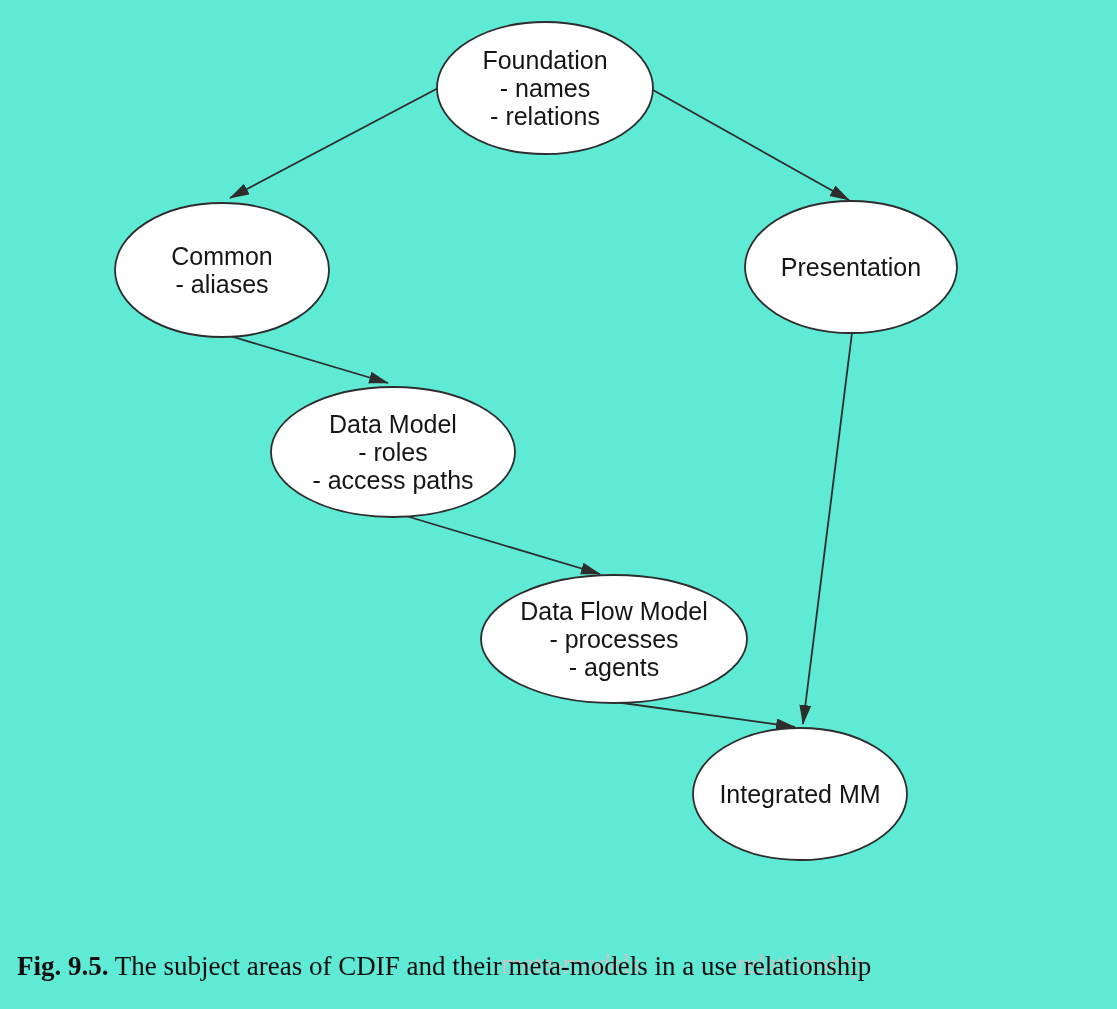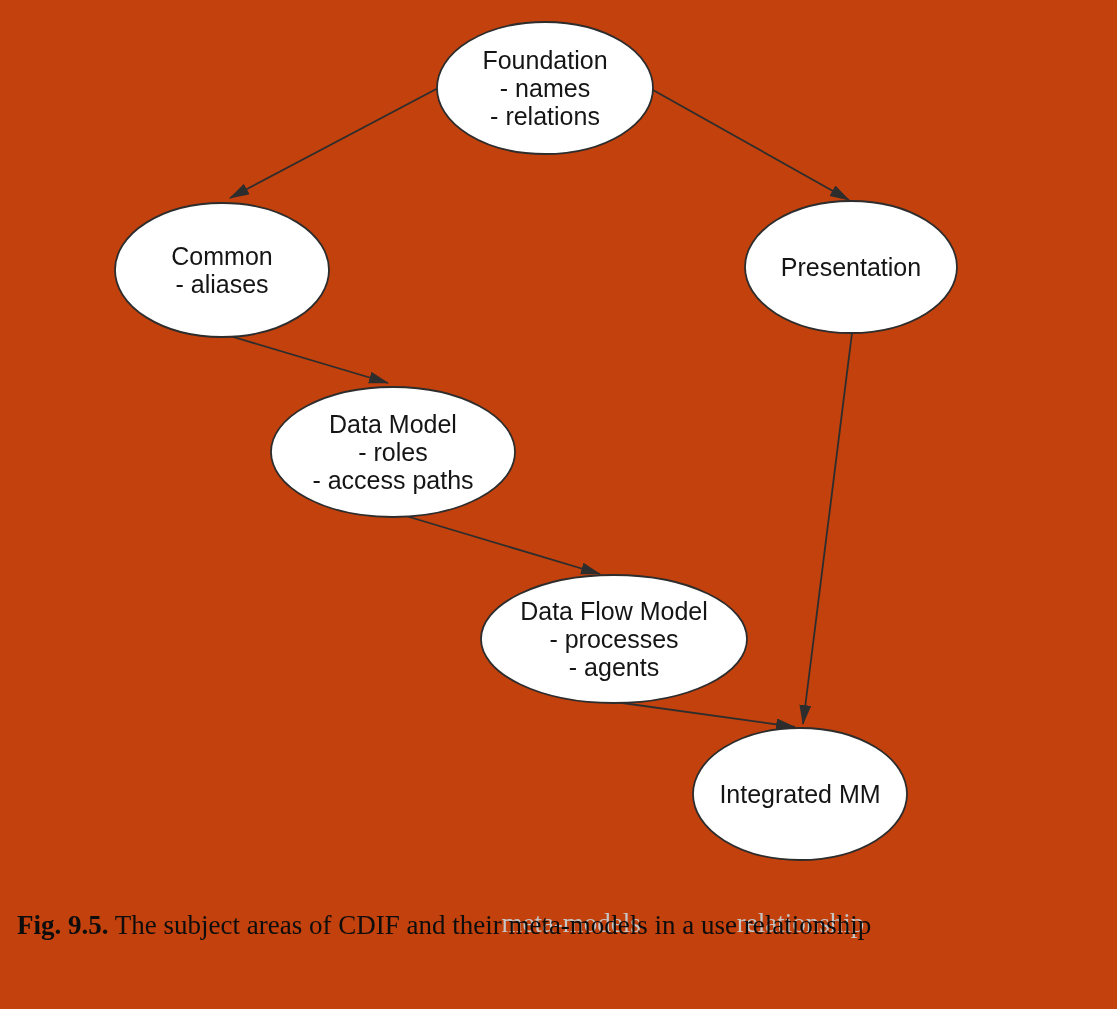--- a/index.html
+++ b/index.html
@@ -4,21 +4,21 @@
 <style>
   html, body {
     margin: 0;
     padding: 0;
     background: #ffffff;
   }
   .page {
     position: relative;
     width: 1117px;
     height: 1009px;
-    background: #c2410c;
+    background: #5eead4;
     overflow: hidden;
   }
   #diagram {
     position: absolute;
     left: 0;
     top: 0;
     font-family: "Liberation Sans", sans-serif;
   }
   .node-shape {
     fill: #ffffff;
@@ -28,21 +28,21 @@
   .node-label {
     fill: var(--text, #151515);
   }
   .edge {
     stroke: var(--stroke, #2d2d2d);
     stroke-width: 1.8;
   }
   .caption {
     position: absolute;
     left: 17px;
-    top: 910px;
+    top: 951px;
     margin: 0;
     font-family: "Liberation Serif", serif;
     font-size: 27px;
     color: #0d0d0d;
     white-space: nowrap;
   }
   .caption b {
     font-weight: bold;
   }
   .ghost {

